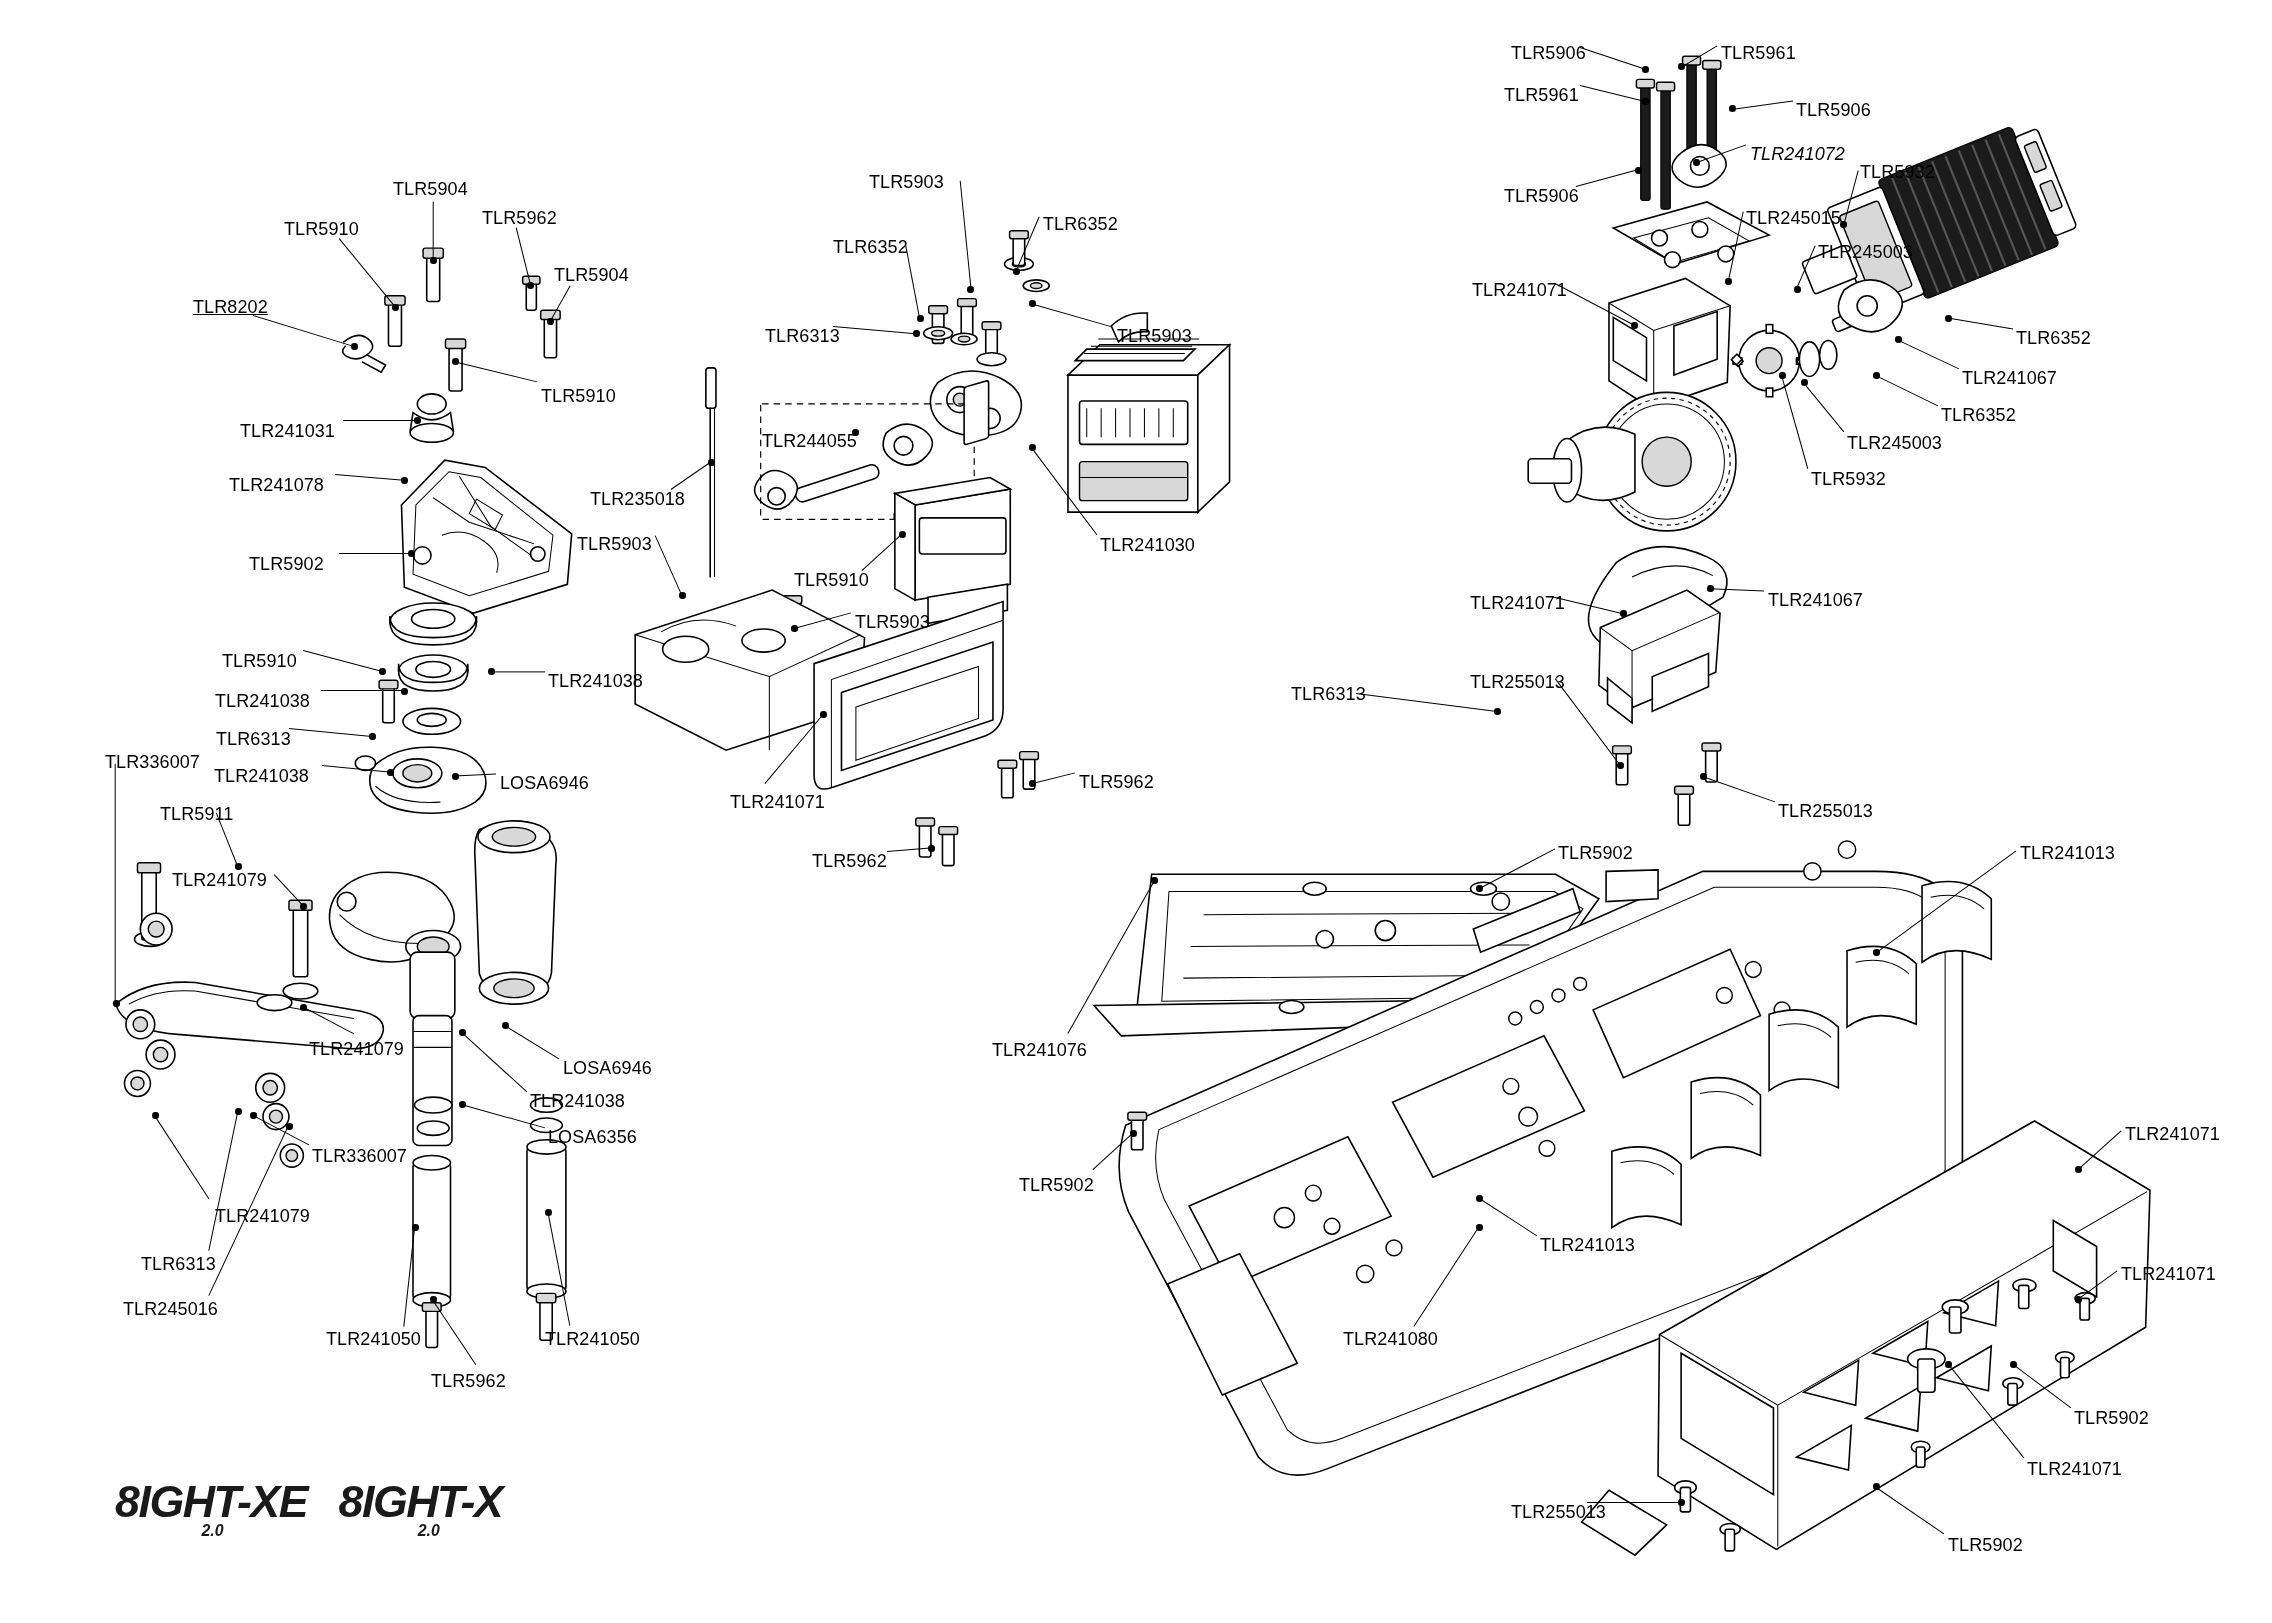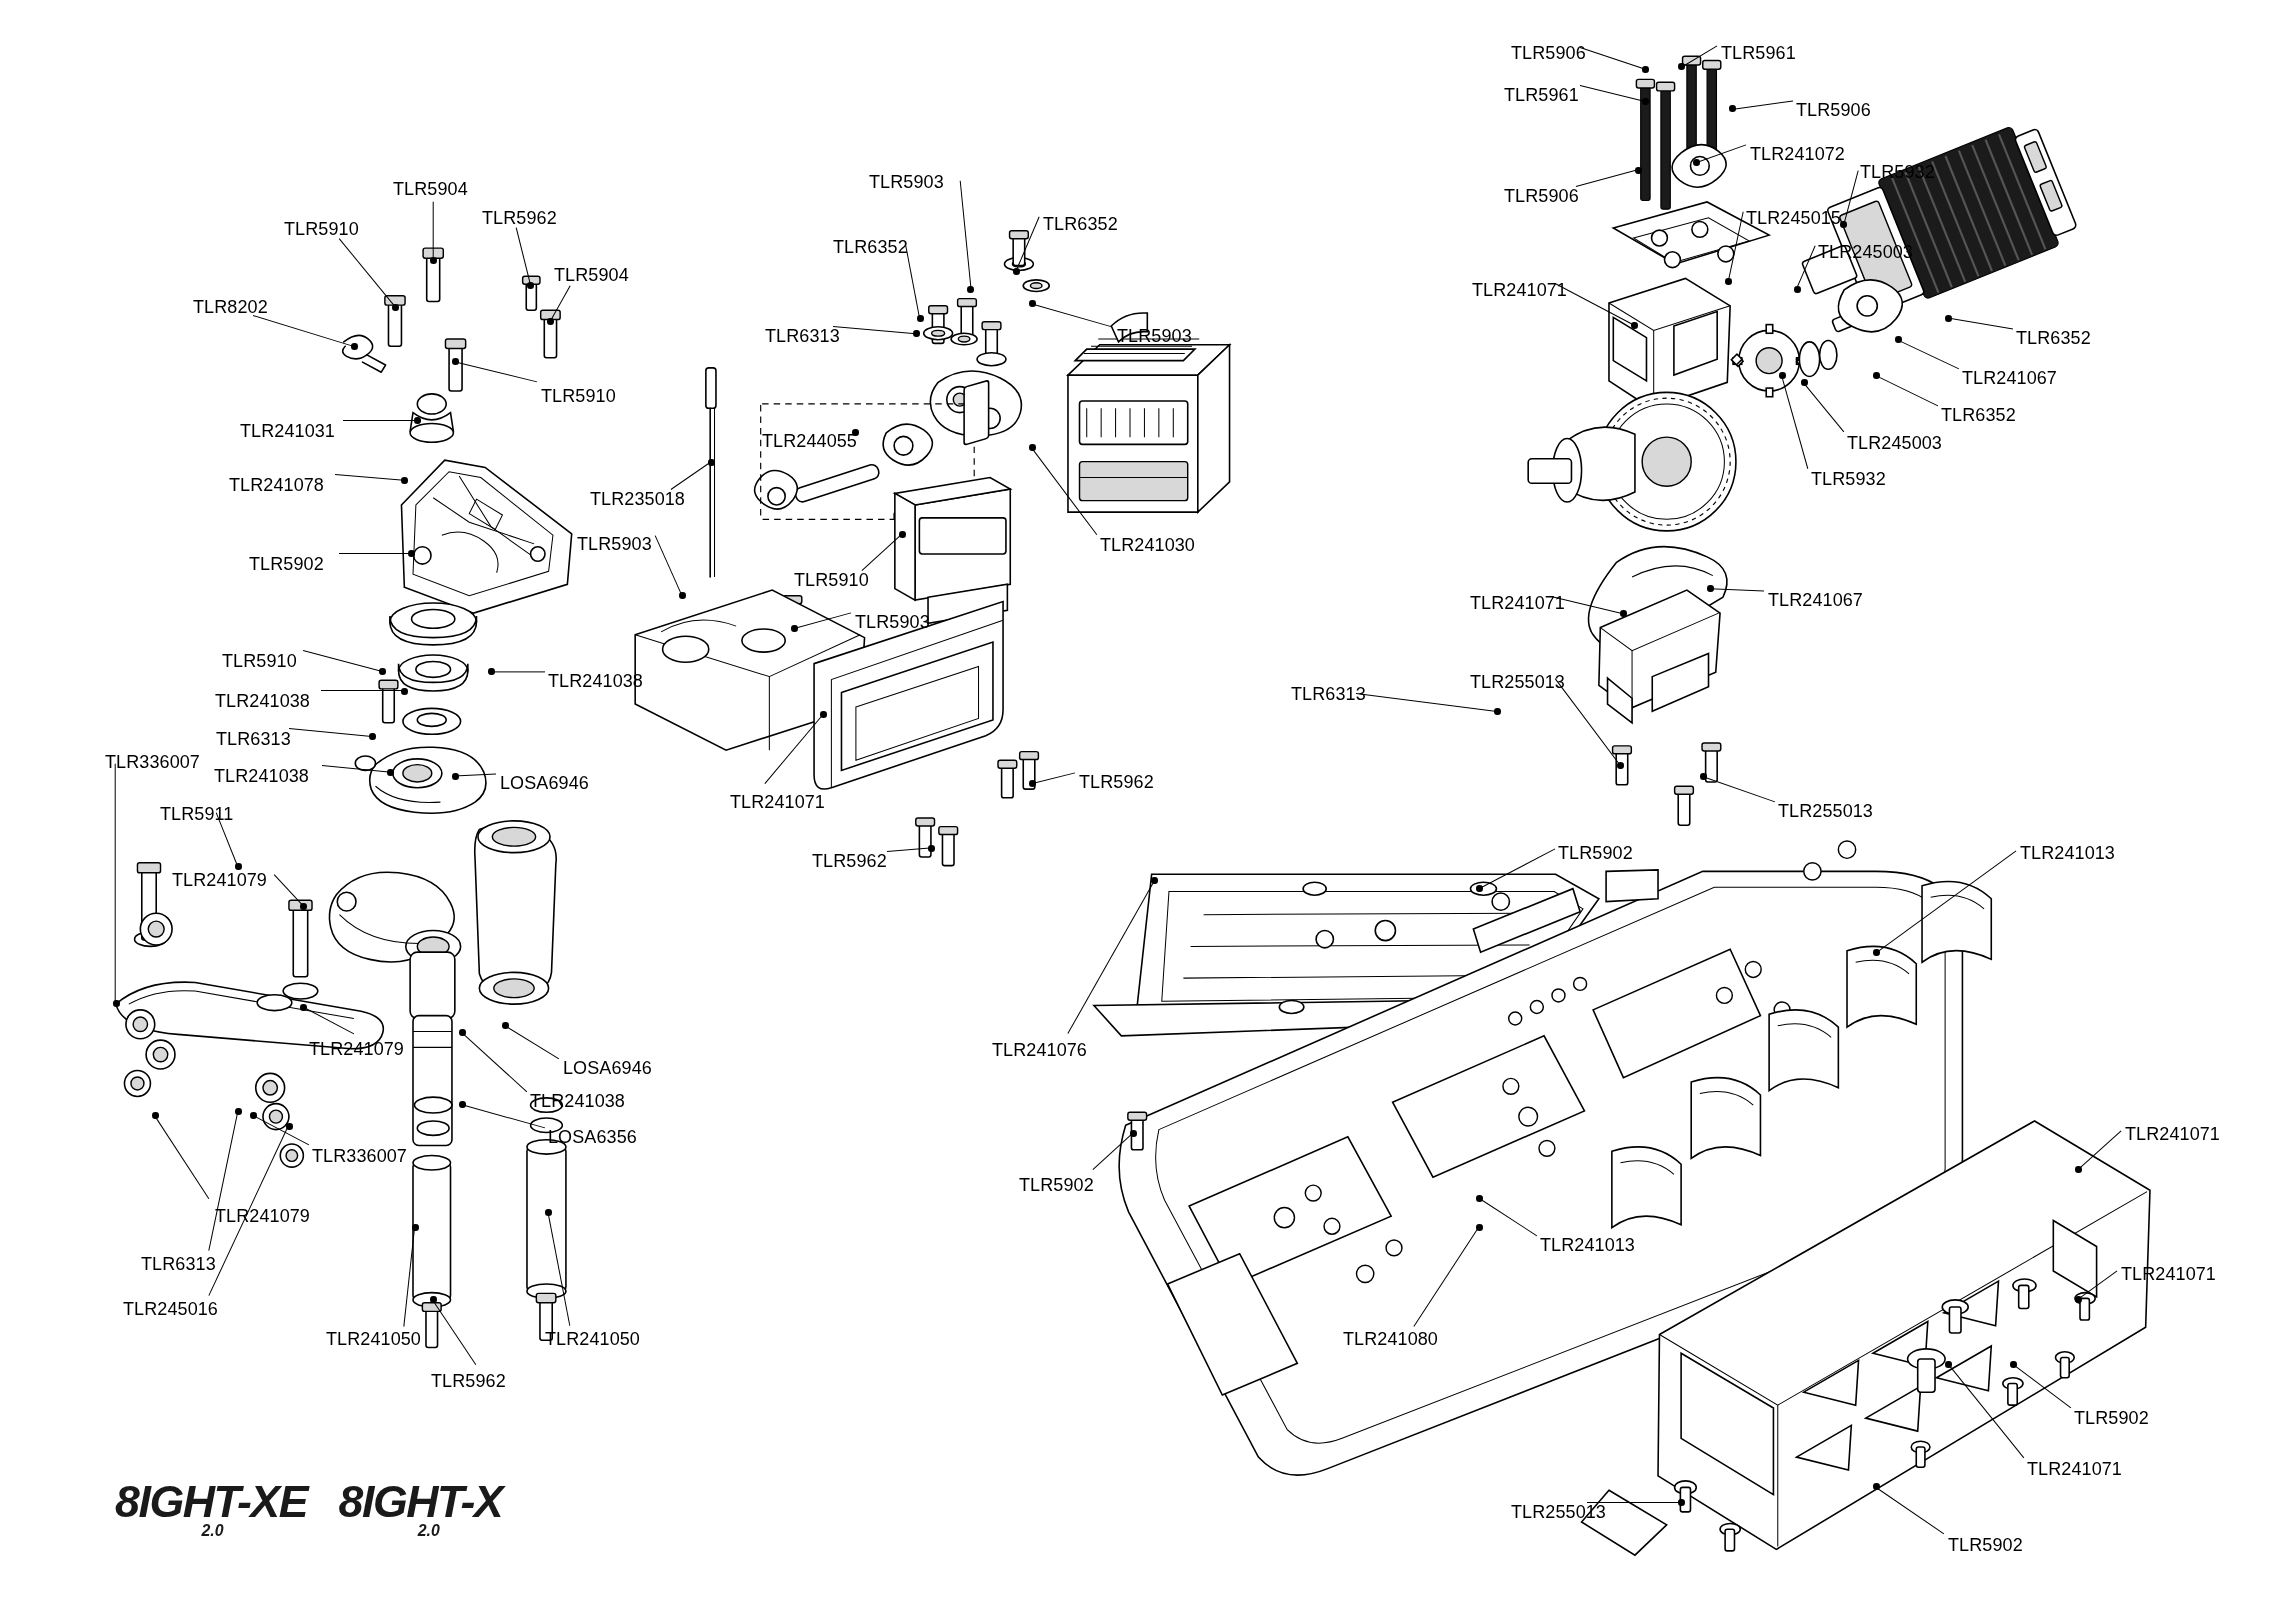--- a/index.html
+++ b/index.html
@@ -501,21 +501,21 @@
       <div class="dot" style="left: 430px; top: 257px;"></div>
       <div class="label" style="left: 284px; top: 219px;">TLR5910</div>
       <div class="leader" style="left: 339px; top: 238px; width: 89px; transform: rotate(50.6122deg);"></div>
       <div class="dot" style="left: 392px; top: 304px;"></div>
       <div class="label" style="left: 482px; top: 208px;">TLR5962</div>
       <div class="leader" style="left: 516px; top: 227px; width: 59px; transform: rotate(75.9638deg);"></div>
       <div class="dot" style="left: 527px; top: 282px;"></div>
       <div class="label" style="left: 554px; top: 265px;">TLR5904</div>
       <div class="leader" style="left: 570px; top: 285px; width: 41px; transform: rotate(119.249deg);"></div>
       <div class="dot" style="left: 547px; top: 318px;"></div>
-      <div class="label" style="left: 193px; top: 297px;">TLR8202</div>
+      <div class="label" style="left: 193px; top: 297px; text-decoration: underline;">TLR8202</div>
       <div class="leader" style="left: 253px; top: 315px; width: 106px; transform: rotate(17.074deg);"></div>
       <div class="dot" style="left: 351px; top: 343px;"></div>
       <div class="label" style="left: 541px; top: 386px;">TLR5910</div>
       <div class="leader" style="left: 537px; top: 381px; width: 85px; transform: rotate(-166.316deg);"></div>
       <div class="dot" style="left: 452px; top: 358px;"></div>
       <div class="label" style="left: 240px; top: 421px;">TLR241031</div>
       <div class="leader" style="left: 343px; top: 420px; width: 74px; transform: rotate(0deg);"></div>
       <div class="dot" style="left: 414px; top: 417px;"></div>
       <div class="label" style="left: 229px; top: 475px;">TLR241078</div>
       <div class="leader" style="left: 335px; top: 474px; width: 69px; transform: rotate(4.81355deg);"></div>
@@ -630,21 +630,21 @@
       <div class="dot" style="left: 1642px; top: 66px;"></div>
       <div class="label" style="left: 1721px; top: 43px;">TLR5961</div>
       <div class="leader" style="left: 1717px; top: 45px; width: 42px; transform: rotate(149.036deg);"></div>
       <div class="dot" style="left: 1678px; top: 63px;"></div>
       <div class="label" style="left: 1504px; top: 85px;">TLR5961</div>
       <div class="leader" style="left: 1580px; top: 85px; width: 67px; transform: rotate(13.7363deg);"></div>
       <div class="dot" style="left: 1642px; top: 98px;"></div>
       <div class="label" style="left: 1796px; top: 100px;">TLR5906</div>
       <div class="leader" style="left: 1793px; top: 100px; width: 62px; transform: rotate(171.964deg);"></div>
       <div class="dot" style="left: 1729px; top: 105px;"></div>
-      <div class="label" style="left: 1750px; top: 144px;">TLR241072</div>
+      <div class="label" style="left: 1750px; top: 144px; font-style: italic;">TLR241072</div>
       <div class="leader" style="left: 1746px; top: 144px; width: 54px; transform: rotate(160.346deg);"></div>
       <div class="dot" style="left: 1693px; top: 159px;"></div>
       <div class="label" style="left: 1860px; top: 162px;">TLR5932</div>
       <div class="leader" style="left: 1858px; top: 170px; width: 56px; transform: rotate(104.931deg);"></div>
       <div class="dot" style="left: 1840px; top: 221px;"></div>
       <div class="label" style="left: 1504px; top: 186px;">TLR5906</div>
       <div class="leader" style="left: 1576px; top: 186px; width: 64px; transform: rotate(-15.141deg);"></div>
       <div class="dot" style="left: 1635px; top: 167px;"></div>
       <div class="label" style="left: 1746px; top: 208px;">TLR245015</div>
       <div class="leader" style="left: 1743px; top: 211px; width: 72px; transform: rotate(102.095deg);"></div>

